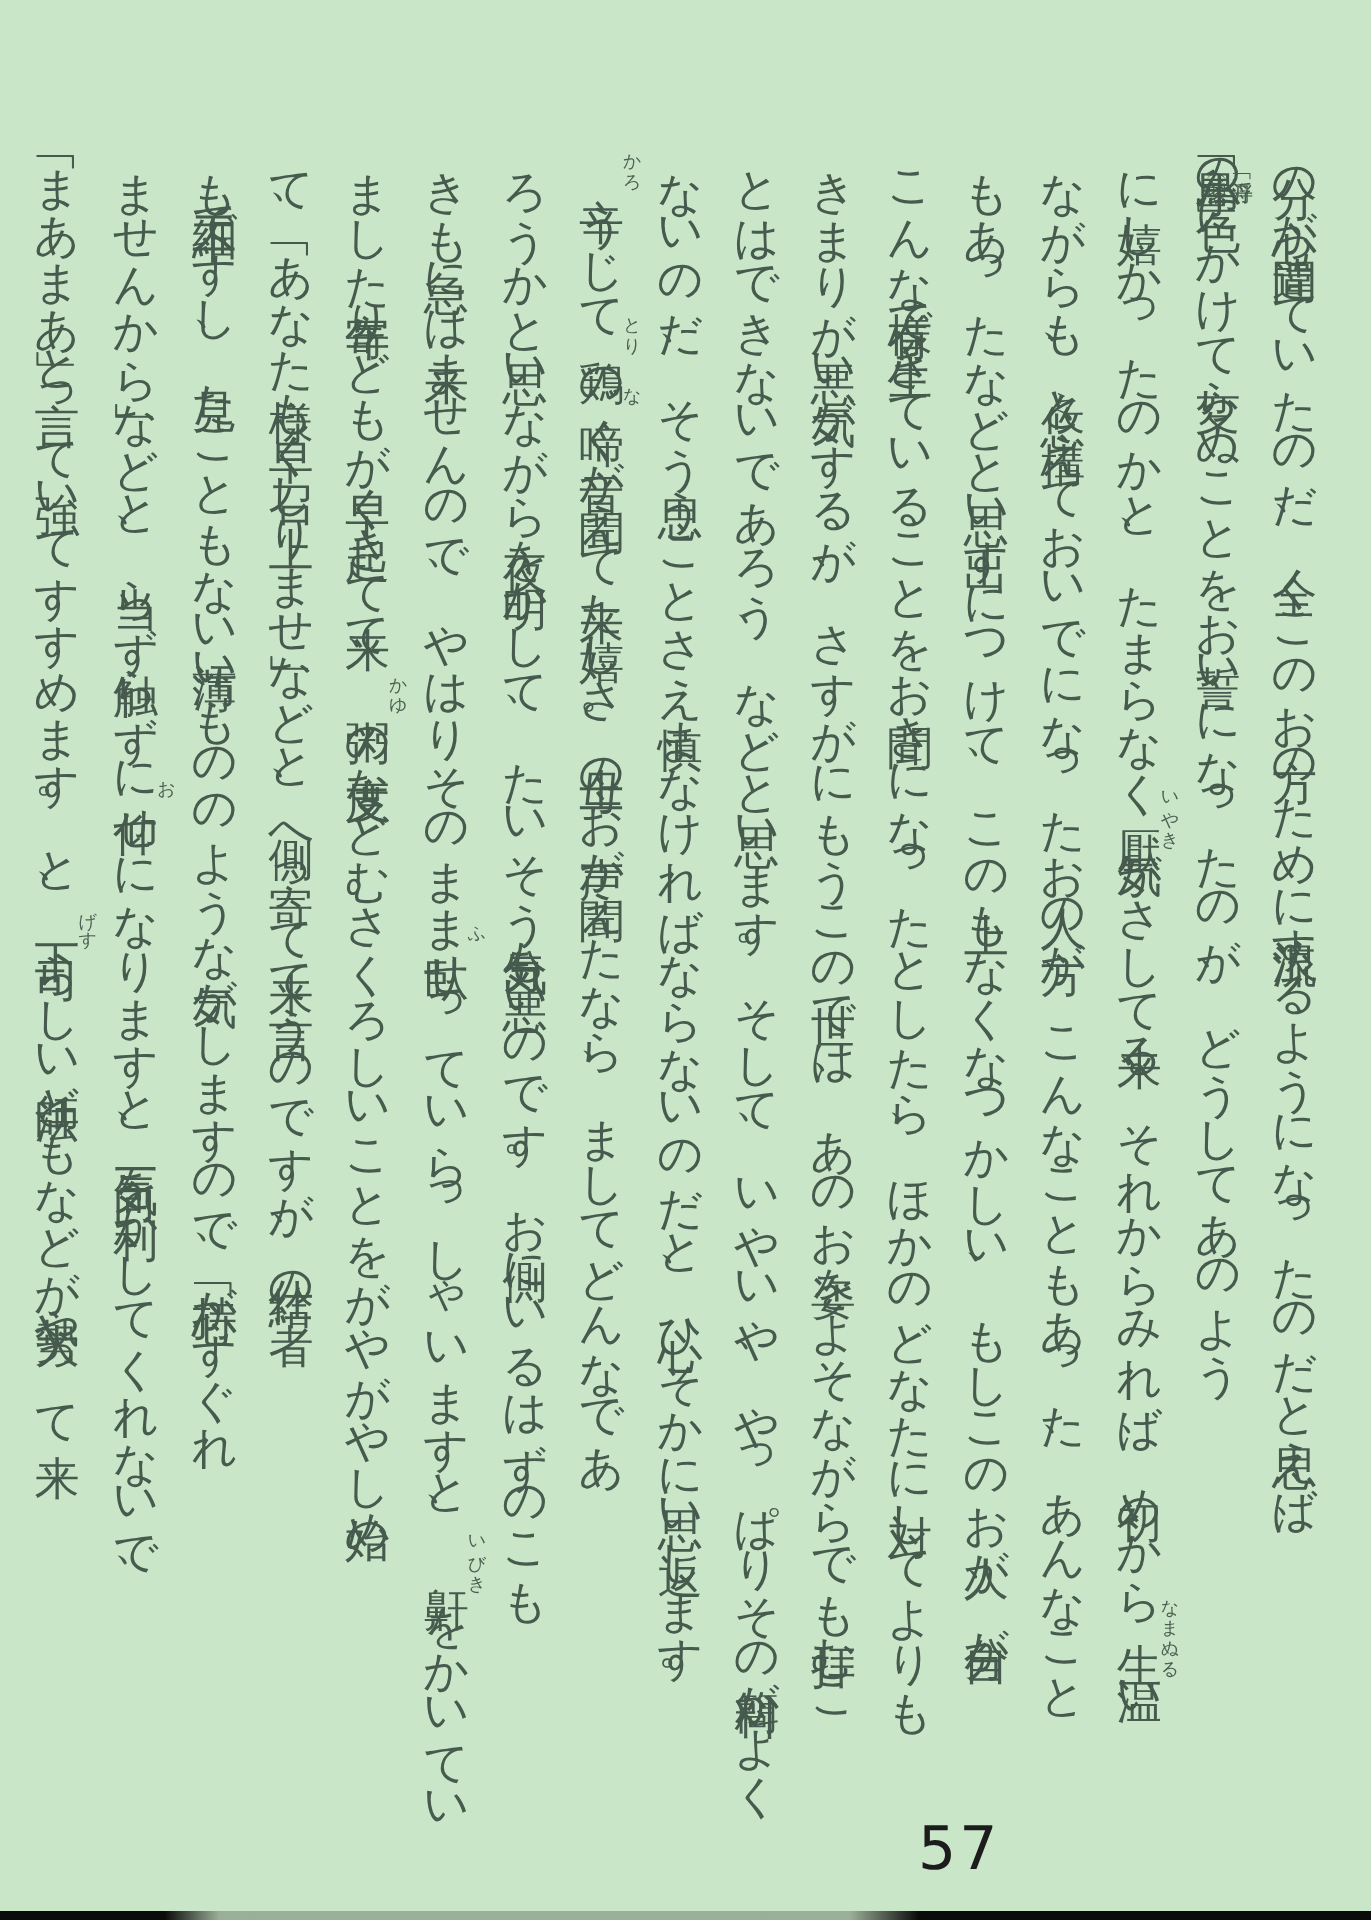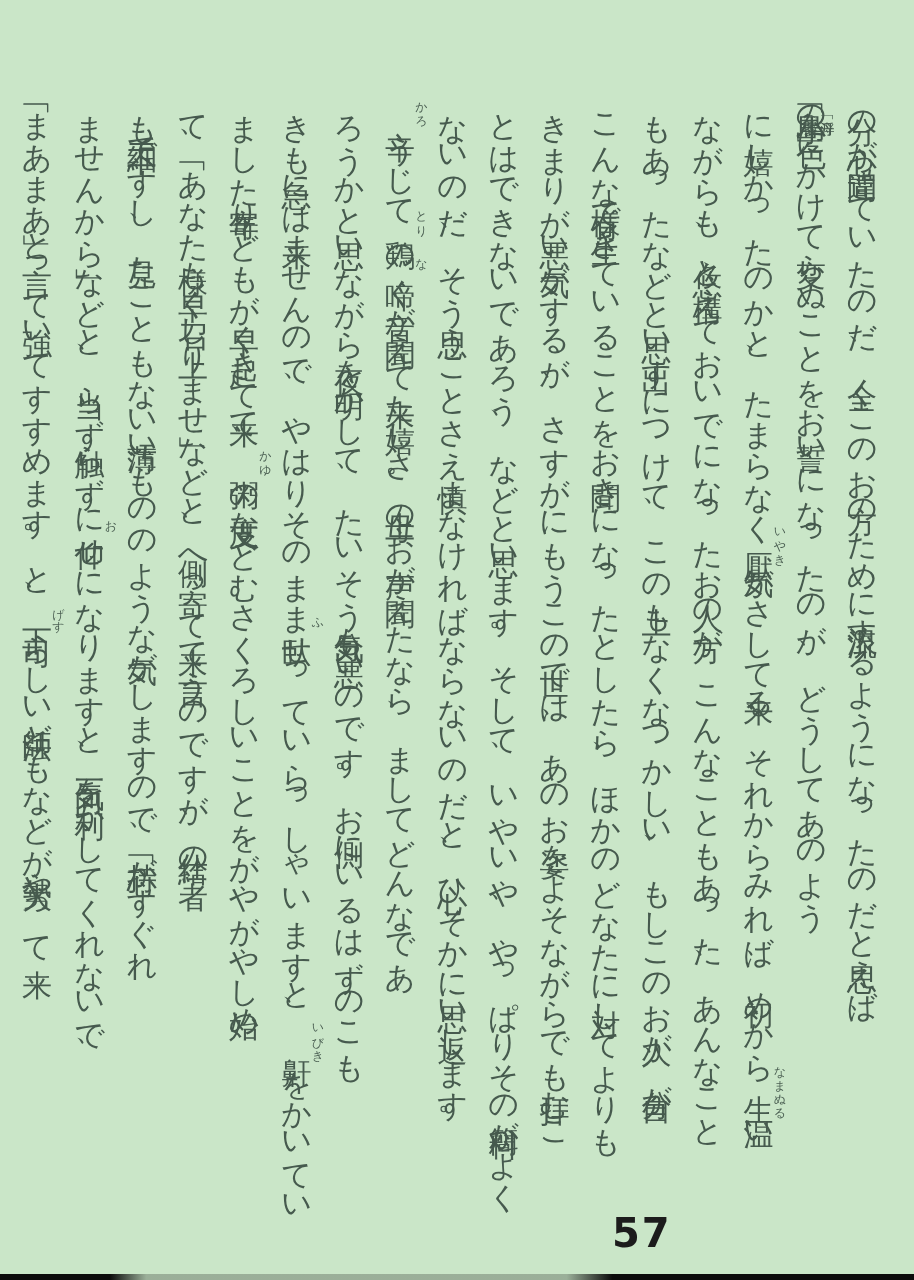--- a/index.html
+++ b/index.html
@@ -39,21 +39,21 @@
     line-height:17px;
     vertical-align:middle;
   }
   .wari-cols{display:inline-block;}
   .wari-cols span{display:block;line-height:17px;}
   .page-number{
     position:absolute;
     left:612px;top:1210px;
     font-family:"DejaVu Sans",sans-serif;
     font-size:40px;
-    font-weight:700;
+    font-weight:400;
     letter-spacing:2px;
     color:#1c1c1c;
   }
   .bottom-edge{
     position:absolute;
     left:0;bottom:0;
     width:914px;height:6px;
     background:linear-gradient(to right,
       #0b0b0b 0%, #0b0b0b 12%, rgba(11,11,11,0.25) 16%,
       rgba(11,11,11,0.25) 62%, #0b0b0b 67%, #0b0b0b 100%);

